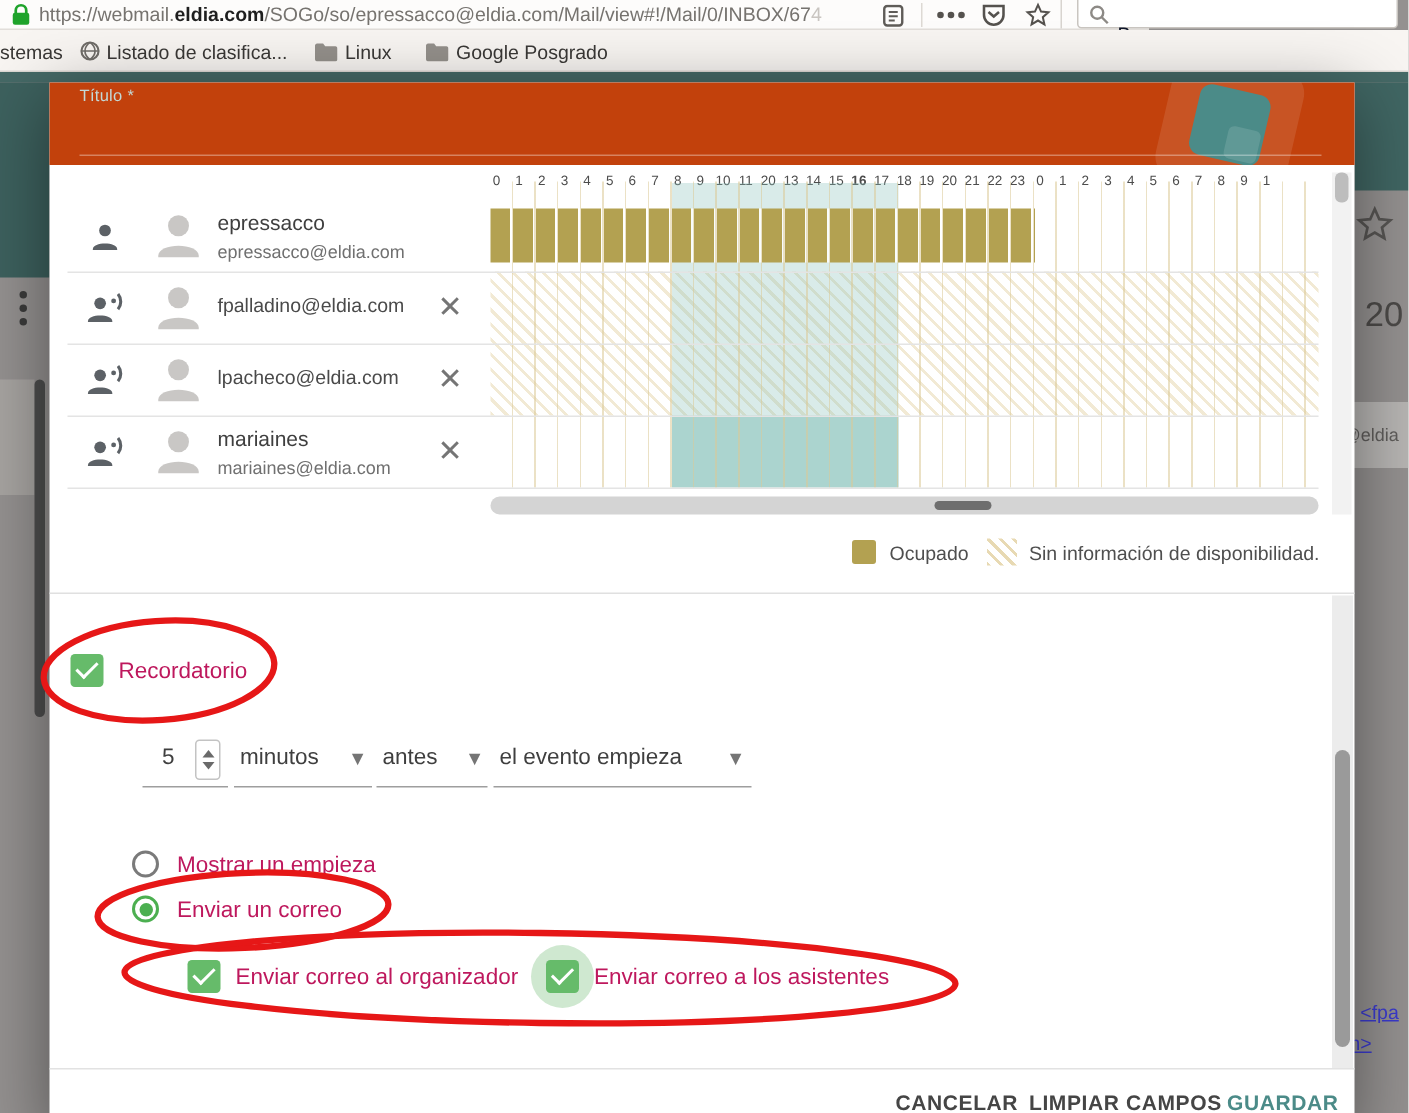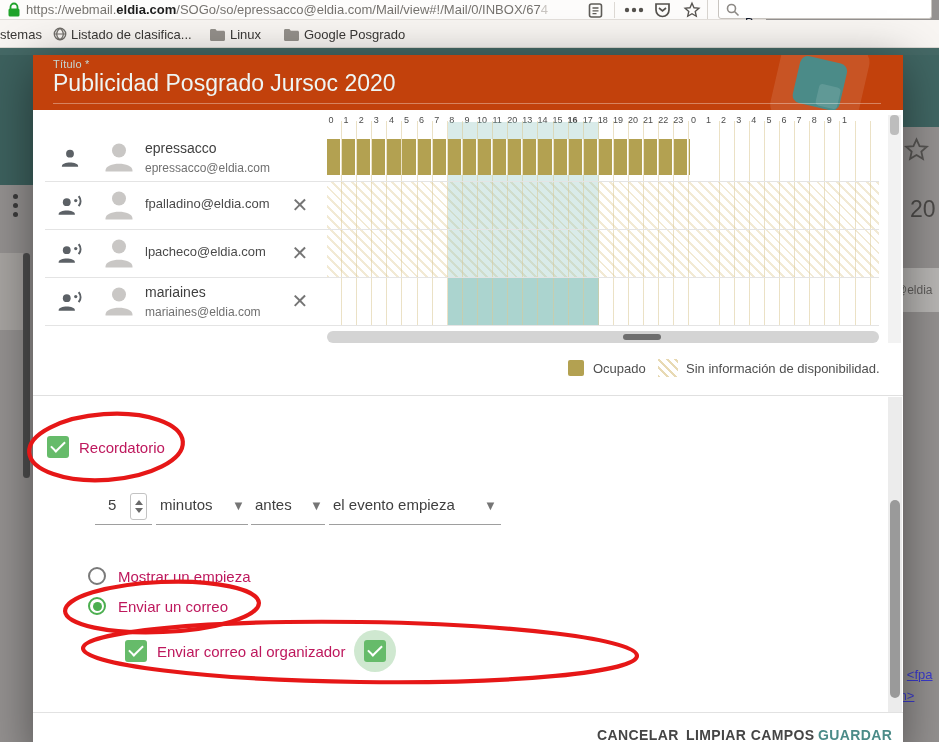--- a/index.html
+++ b/index.html
@@ -185,21 +185,20 @@
     <div class="dlg-header">
       <svg class="abs" style="left:700px;top:-48px" width="170" height="150" viewBox="0 0 170 150">
         <g transform="rotate(13 85 80)">
           <rect x="76" y="8" width="20" height="30" rx="5" fill="rgba(255,255,255,0.10)"></rect>
           <rect x="42" y="32" width="88" height="88" rx="16" fill="rgba(255,255,255,0.10)"></rect>
           <rect x="62" y="52" width="48" height="48" rx="8" fill="rgba(75,139,136,1)"></rect>
           <rect x="86" y="76" width="22" height="22" rx="4" fill="rgba(255,255,255,0.12)"></rect>
         </g>
       </svg>
       <div class="title-label">Título *</div>
-      <div class="dlg-title">Publicidad Posgrado Jursoc 2020</div>
       <div class="title-underline"></div>
     </div>
 
     <div class="hourlabels" id="hourlabels">
         <span style="left: -4px;">0</span>
         <span style="left: 11.1px;">1</span>
         <span style="left: 26.2px;">2</span>
         <span style="left: 41.3px;">3</span>
         <span style="left: 56.4px;">4</span>
         <span style="left: 71.5px;">5</span>
@@ -338,20 +337,21 @@
 
     <div class="radio off" style="left:55px;top:512px"></div>
     <div class="rem-label" style="left:85px;top:513px">Mostrar un empieza</div>
     <div class="radio on" style="left:55px;top:542px"></div>
     <div class="rem-label" style="left:85px;top:543px">Enviar un correo</div>
 
     <div class="halo" style="left:321px;top:575px"></div>
     <div class="cbox" style="left:92px;top:585px"></div>
     <div class="rem-label" style="left:124px;top:588px">Enviar correo al organizador</div>
     <div class="cbox" style="left:331px;top:585px"></div>
+    <div class="rem-label" style="left:363px;top:588px">Enviar correo a los asistentes</div>
 
     <div class="dlg-vtrack"></div>
     <div class="dlg-vthumb"></div>
 
     <div class="divider2"></div>
     <div class="actbtn" style="left:564px">CANCELAR</div>
     <div class="actbtn" style="left:653px">LIMPIAR CAMPOS</div>
     <div class="actbtn save" style="left:785px">GUARDAR</div>
   </div>
 

